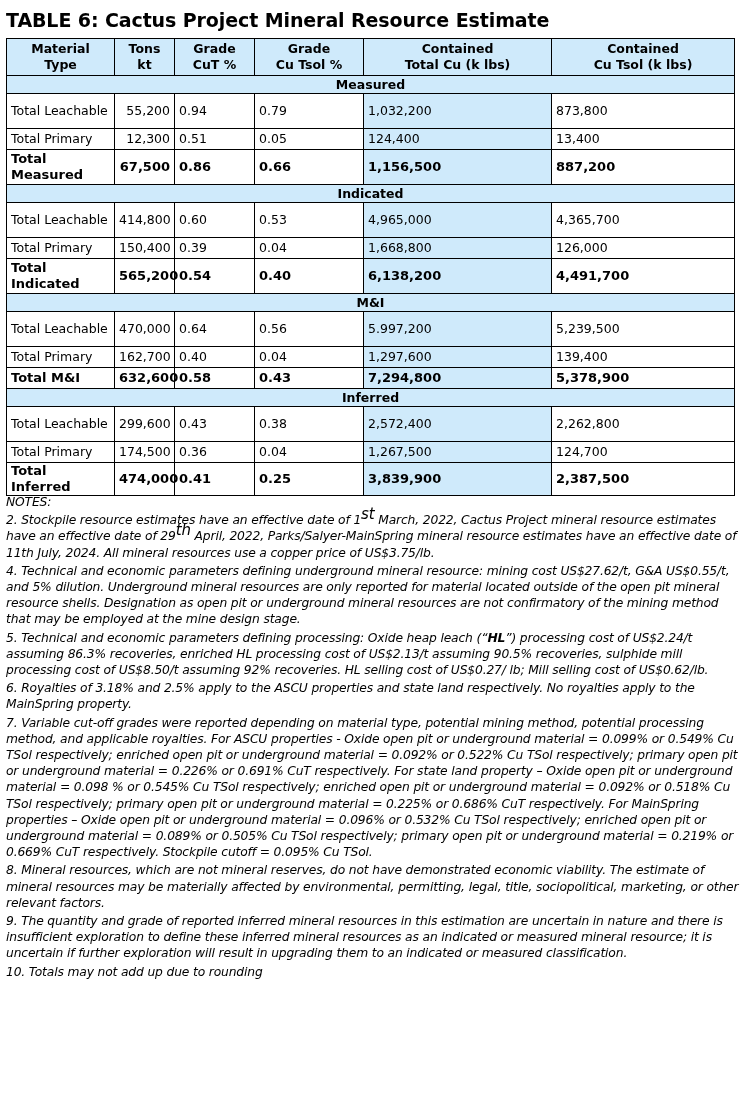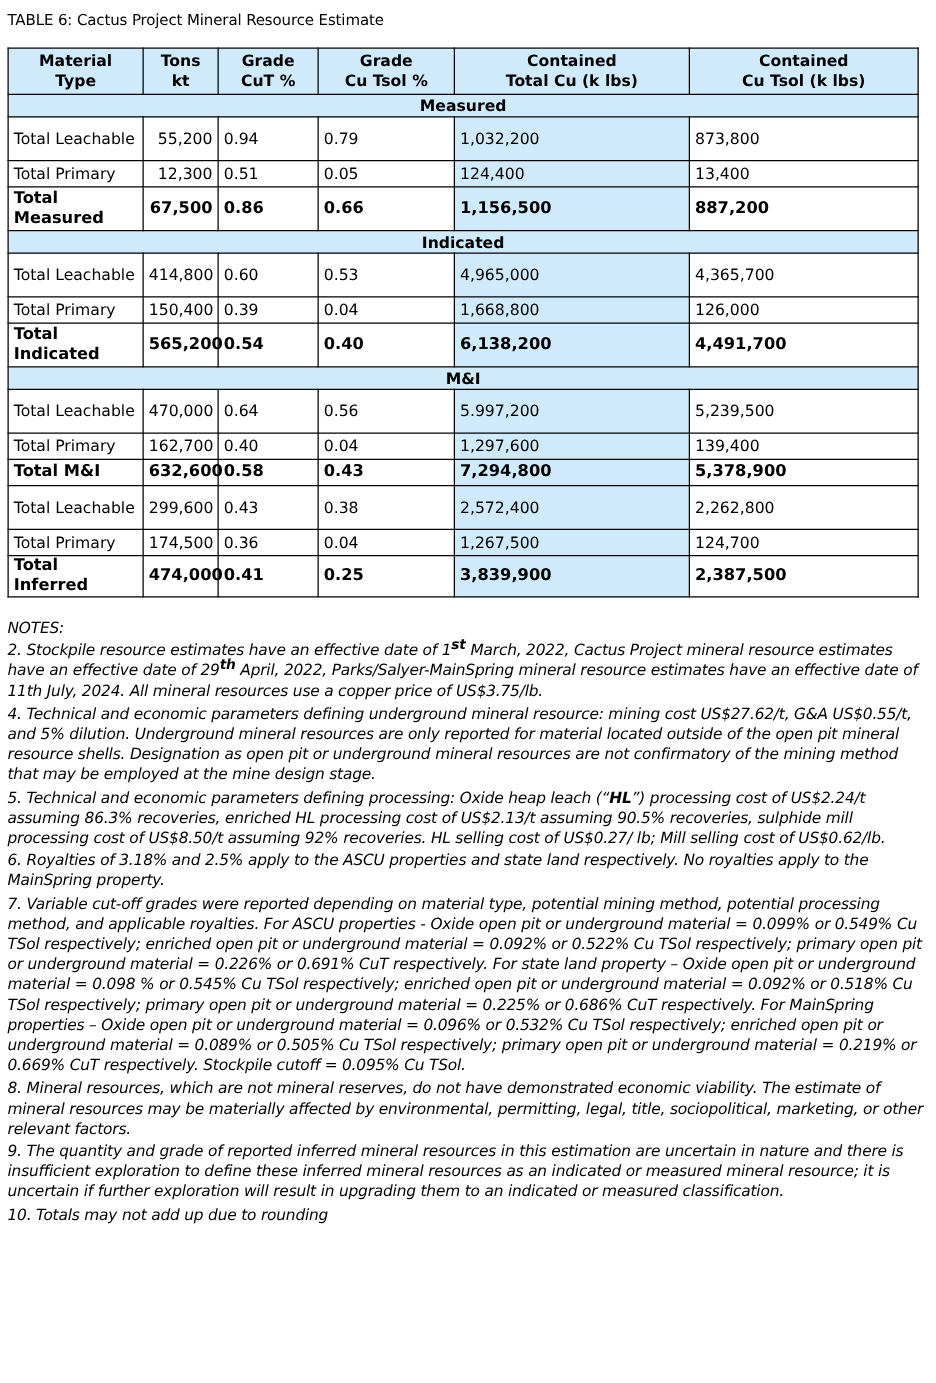--- a/index.html
+++ b/index.html
@@ -2,21 +2,21 @@
 <html><head>
 <meta charset="utf-8">
 <style>
   html, body { margin: 0; padding: 0; background: #ffffff; }
   body {
     width: 749px; height: 1106px; overflow: hidden;
     font-family: "DejaVu Sans", sans-serif; color: #000;
   }
   .title {
     position: absolute; left: 6px; top: 9px;
-    font-size: 12px; font-weight: normal; letter-spacing: -0.1px;
+    font-size: 19px; font-weight: bold; letter-spacing: -0.1px;
   }
   table.res {
     position: absolute; left: 6px; top: 38px;
     width: 728px; border-collapse: collapse; table-layout: fixed;
     font-size: 12.5px;
   }
   table.res td, table.res th {
     border: 1px solid #000; padding: 0 4px; vertical-align: middle;
     line-height: 16px;
   }
@@ -27,21 +27,21 @@
   td.num { text-align: left; }
   td.tons { text-align: right; padding: 0 1px; }
   td.blue { background: #cfeafb; }
   td.lab { text-align: left; }
   tr.tot td { font-weight: bold; font-size: 13px; }
   .notes {
     position: absolute; left: 6px; top: 494px; width: 734px;
     font-style: italic; font-size: 12.3px; line-height: 16.2px; letter-spacing: -0.15px;
   }
   .notes p { margin: 0 0 2px 0; }
-  sup { font-size: 11px; line-height: 0; font-weight: bold; }
+  sup { font-size: 15px; line-height: 0; }
 </style>
 </head>
 <body>
 
 <div class="title">TABLE 6: Cactus Project Mineral Resource Estimate</div>
 
 <table class="res">
   <colgroup>
     <col style="width:108px">
       <col style="width:60px">
@@ -135,20 +135,23 @@
         <td class="num">139,400</td>
       </tr>
       <tr class="tot r1">
         <td class="lab">Total M&amp;I</td>
         <td class="tons">632,600</td>
         <td class="num">0.58</td>
         <td class="num">0.43</td>
         <td class="num blue">7,294,800</td>
         <td class="num">5,378,900</td>
       </tr>
+      <tr class="sec">
+        <td colspan="6">Inferred</td>
+      </tr>
       <tr class="r2">
         <td class="lab">Total Leachable</td>
         <td class="tons">299,600</td>
         <td class="num">0.43</td>
         <td class="num">0.38</td>
         <td class="num blue">2,572,400</td>
         <td class="num">2,262,800</td>
       </tr>
       <tr class="r1">
         <td class="lab">Total Primary</td>

